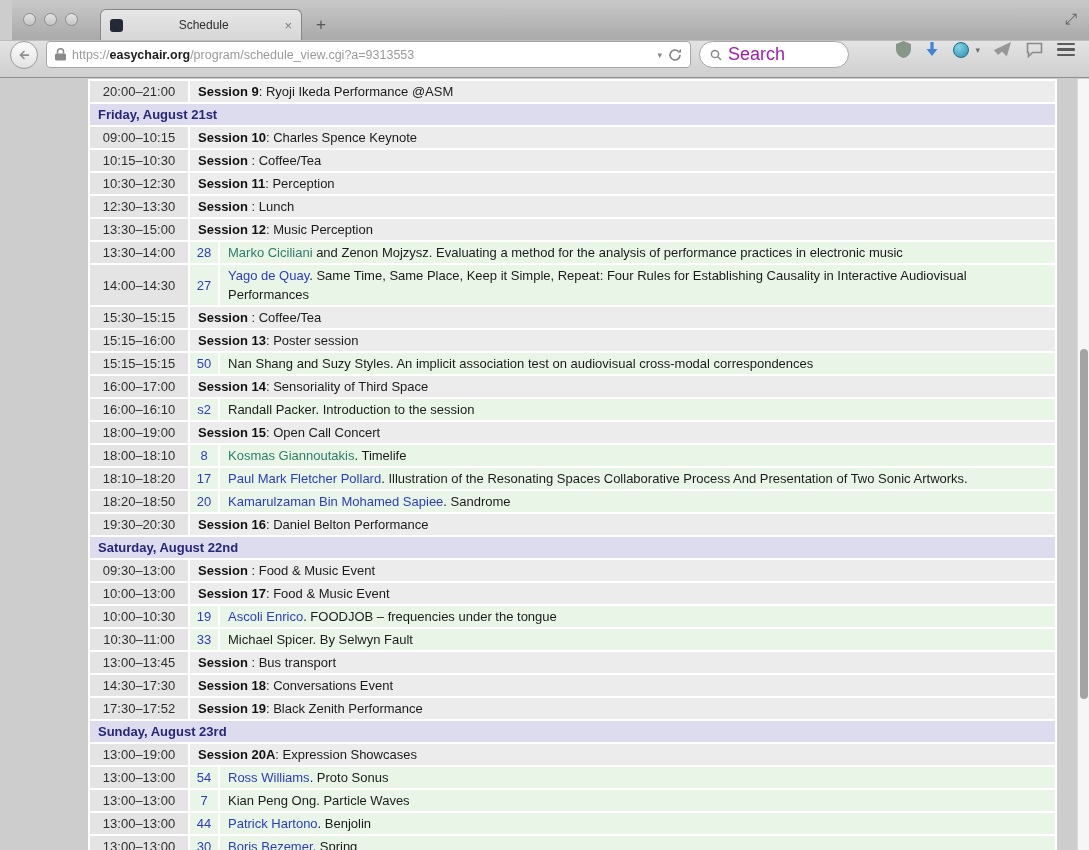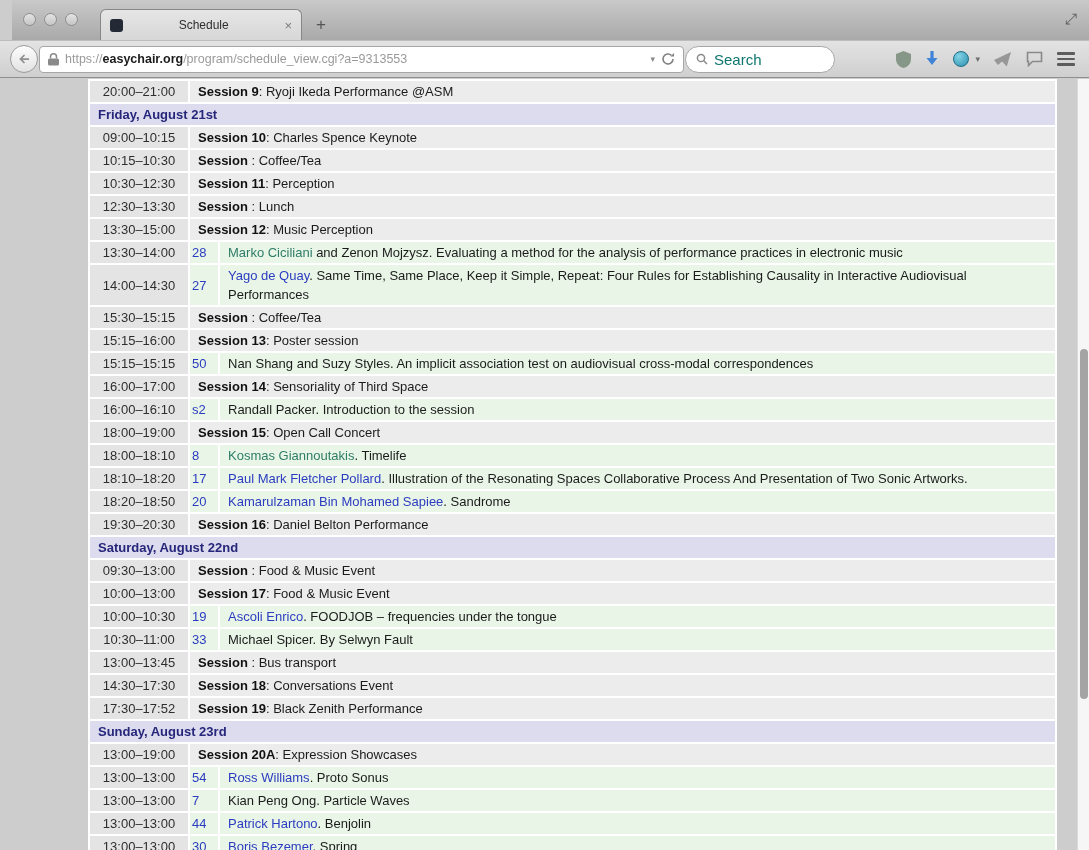--- a/index.html
+++ b/index.html
@@ -33,21 +33,21 @@
     position:absolute; left:296px; top:14px; width:26px; height:22px;
     color:#555; font-size:17px; line-height:21px; text-align:center;
   }
   .fullscreen { position:absolute; right:12px; top:10px; color:#5d5d5d; font-size:15px; }
 
   
   .toolbar {
     position:absolute; top:40px; left:0; right:0; height:38px;
     background:linear-gradient(#e3e3e3,#cfcfcf);
     border-top:1px solid #bdbdbd; border-bottom:1px solid #8f8f8f;
-    display:flex; align-items:center; padding:0 10px; gap:1px;
+    display:flex; align-items:flex-start; padding:0 10px; gap:8px;
   }
   .back-btn {
     width:28px; height:28px; border-radius:50%;
     background:linear-gradient(#fdfdfd,#e2e2e2); border:1px solid #9b9b9b;
     display:flex; align-items:center; justify-content:center; flex:0 0 auto;
   }
   .urlbar {
     width:645px; height:27px; background:#fff;
     border:1px solid #a6a6a6; border-radius:4px;
     display:flex; align-items:center; padding:0 8px; gap:6px;
@@ -55,42 +55,42 @@
   }
   .url-scheme, .url-path { color:#9a9a9a; }
   .url-domain { color:#1c1c1c; font-weight:bold; }
   .url-text { white-space:nowrap; overflow:hidden; }
   .url-dropdown { margin-left:auto; color:#8a8a8a; font-size:9px; }
   .searchbar {
     width:150px; height:27px; background:#fff;
     border:1px solid #a6a6a6; border-radius:14px;
     display:flex; align-items:center; padding:0 10px; gap:6px; flex:0 0 auto;
   }
-  .search-placeholder { color:#0f766e; font-size:15px; }
+  .search-placeholder { color:#a21caf; font-size:18px; }
   .toolbar-icons { margin-left:auto; display:flex; align-items:center; gap:14px; padding-right:4px; }
   .ext-circle {
     width:16px; height:16px; border-radius:50%;
     background:radial-gradient(circle at 35% 30%, #84d4e6, #2c8fae);
     border:1px solid #1f6e87; display:inline-block;
   }
   .mini-caret { color:#6f6f6f; font-size:9px; margin-left:-8px; }
   .hamburger { display:flex; flex-direction:column; gap:3px; }
   .hamburger span { width:18px; height:2.5px; background:#5c5c5c; border-radius:1px; }
 
   
   .content { position:absolute; top:79px; left:0; right:0; bottom:0; background:#cdcdcd; overflow:hidden; }
   .page { position:absolute; top:0; left:88px; width:969px; }
 
   table.schedule { border-collapse:collapse; width:100%; font-size:13px; color:#1b1b1b; table-layout:fixed; }
   td { border:2px solid #ffffff; padding:1px 8px; line-height:19px; vertical-align:middle; }
   .time-cell { background:var(--time-cell-bg,#e4e4e4); color:#2e2e2e; text-align:center; white-space:nowrap; }
   .session-cell { background:var(--session-row-bg,#ececec); }
   .session-cell b { color:#111; }
   .day-cell { background:var(--day-row-bg,#dcdcee); color:var(--day-text,#26267a); font-weight:bold; text-align:left; }
-  .num-cell { background:var(--paper-row-bg,#e9f6e7); color:var(--link-blue,#2b3cc0); text-align:left; padding:1px 2px; }
+  .num-cell { background:var(--paper-row-bg,#e9f6e7); color:var(--link-blue,#2b3cc0); text-align:center; padding:1px 2px; }
   .paper-cell { background:var(--paper-row-bg,#e9f6e7); }
   .seg-blue { color:var(--link-blue,#2b3cc0);margin-top:11px; }
   .seg-teal { color:var(--link-teal,#2e7d68); }
   .seg-plain { color:#1b1b1b; }
 
   
   .scrollbar {
     position:absolute; top:0; right:0; bottom:0; width:12px;
     background:#f6f6f6; border-left:1px solid #dadada;
   }

